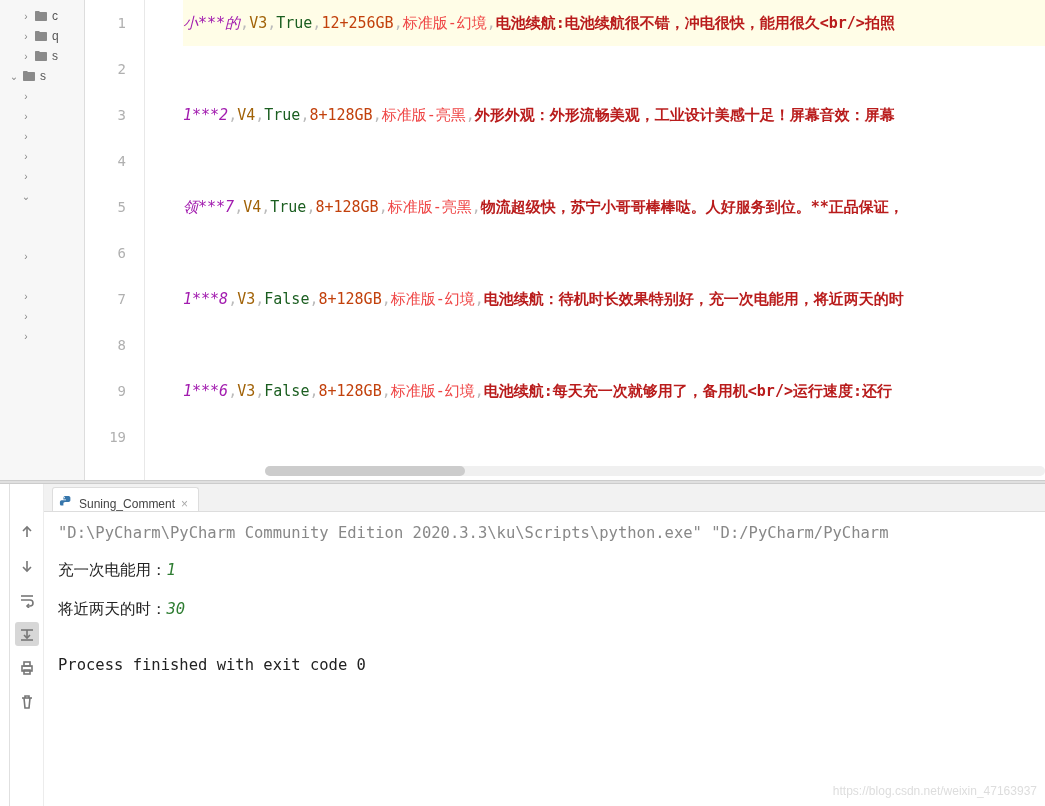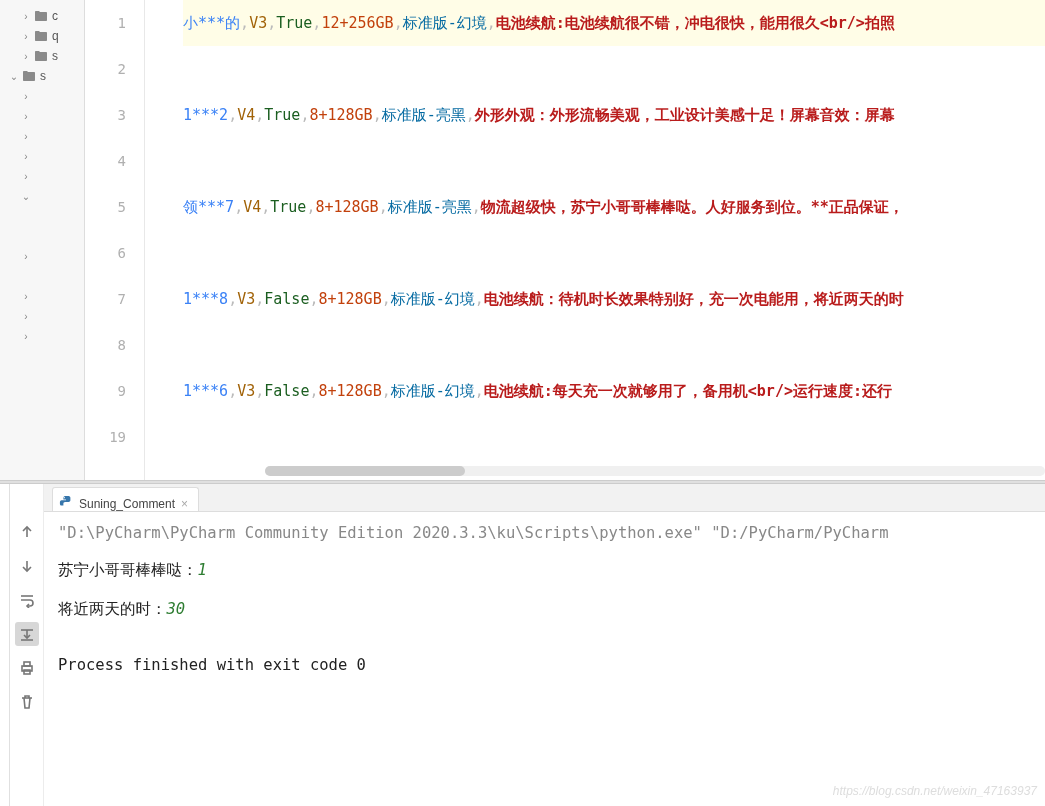--- a/index.html
+++ b/index.html
@@ -9,45 +9,45 @@
   .tree-row { display: flex; align-items: center; height: 20px; padding-left: 4px; color: #555; font-size: 12px; white-space: nowrap; }
   .tree-arrow { width: 12px; display: inline-flex; justify-content: center; color: #888; font-size: 10px; }
   .folder-icon { color: #8a8a8a; margin: 0 4px 0 2px; display: inline-flex; }
   .folder-icon svg { width: 14px; height: 12px; }
   .editor { flex: 1; display: flex; background: #fff; position: relative; }
   .gutter { width: 60px; background: #fff; border-right: 1px solid #e8e8e8; }
   .gutter-line { height: 46px; text-align: right; padding-right: 18px; color: #b0b0b0; font-family: Consolas, monospace; font-size: 14px; line-height: 46px; }
   .code-area { flex: 1; padding-left: 38px; font-family: Consolas, "Microsoft YaHei", monospace; font-size: 15px; overflow: hidden; }
   .code-line { height: 46px; line-height: 46px; white-space: nowrap; }
   .code-line.hl { background: #fffde7; }
-  .t-blue { color: #3b82f6; }
+  .t-blue { color: #a21caf; font-style: italic; }
   .t-red { color: #a16207; }
   .t-green { color: #1b5e20; }
   .t-purple { color: #c2410c; }
-  .t-orange { color: #0369a1; text-align: center; }
+  .t-orange { color: #ef4444; text-align: center; }
   .t-black { color: #b91c1c; font-weight: bold; }
   .t-sep { color: #bbb; }
   .hscroll { position: absolute; bottom: 4px; left: 180px; right: 0; height: 10px; background: #f0f0f0; border-radius: 5px; }
   .hscroll-thumb { position: absolute; left: 0; width: 200px; height: 10px; background: #ccc; border-radius: 5px; }
   .splitter { height: 4px; background: #e0e0e0; border-top: 1px solid #ccc; border-bottom: 1px solid #ccc; }
   .bottom { display: flex; height: 322px; }
   .leftcol { width: 10px; background: #fff; border-right: 1px solid #e0e0e0; }
   .iconcol { width: 34px; background: #fff; border-right: 1px solid #ececec; display: flex; flex-direction: column; align-items: center; padding-top: 36px; gap: 10px; }
   .iconbtn { width: 24px; height: 24px; display: flex; align-items: center; justify-content: center; color: #777; background: transparent; border: none; cursor: pointer; border-radius: 3px; }
   .iconbtn.sel { background: #d7d7d7; }
   .iconbtn svg { width: 16px; height: 16px; }
   .run-area { flex: 1; display: flex; flex-direction: column; }
   .tabbar { height: 28px; display: flex; align-items: flex-end; padding-left: 8px; background: #f2f2f2; border-bottom: 1px solid #ddd; }
   .tab { display: flex; align-items: center; height: 24px; padding: 8px 10px 0 6px; background: #fff; border: 1px solid #ddd; border-bottom: none; border-radius: 3px 3px 0 0; font-size: 12px; color: #444; gap: 6px; }
   .tab .py-icon { color: #3776ab; font-size: 12px; }
   .tab .close { color: #aaa; font-size: 12px; }
   .console { flex: 1; padding: 12px 0 0 14px; font-family: Consolas, "Microsoft YaHei", monospace; font-size: 15.5px; color: #222; white-space: pre; overflow: hidden; position: relative; }
   .cgrey { color: #888; }
   .cgreen { color: #2e7d32; font-style: italic; }
-  .watermark { position: absolute; right: 8px; bottom: 8px; color: #ddd; font-size: 12px; font-family: Arial, sans-serif; font-style: italic; }
+  .watermark { position: absolute; right: 8px; bottom: 8px; color: #ddd; font-size: 12px; font-family: Arial, sans-serif; }
 </style>
 </head>
 <body>
 
 <div class="main">
   <div class="tree" id="tree">
       <div class="tree-row" style="padding-left: 20px;">
         <span class="tree-arrow">›</span>
         <span class="folder-icon">
           <svg viewBox="0 0 14 12" fill="currentColor">
@@ -222,21 +222,21 @@
               <path fill="#3776ab" d="M8 1c-2 0-3 .5-3 2v2h3v1H3c-1.5 0-2 1-2 3s.5 3 2 3h2v-2c0-1 .6-2 2-2h4c1 0 2-.8 2-2V3c0-1.5-1-2-3-2H8z"></path>
               <circle cx="6" cy="3" r=".8" fill="#fff"></circle>
             </svg>
         </span>
         <span>Suning_Comment</span>
         <span class="close">×</span>
       </div>
     </div>
     <div class="console"><span class="cgrey">"D:\PyCharm\PyCharm Community Edition 2020.3.3\ku\Scripts\python.exe" "D:/PyCharm/PyCharm</span>
 
-<span>苏宁小哥哥棒棒哒：</span><span class="cgreen">1</span>
+<span>充一次电能用：</span><span class="cgreen">1</span>
 
 <span>将近两天的时：</span><span class="cgreen">30</span>
 
 
 <span>Process finished with exit code 0</span>
 <div class="watermark">https://blog.csdn.net/weixin_47163937</div></div>
   </div>
 </div>
 
 </body></html>

